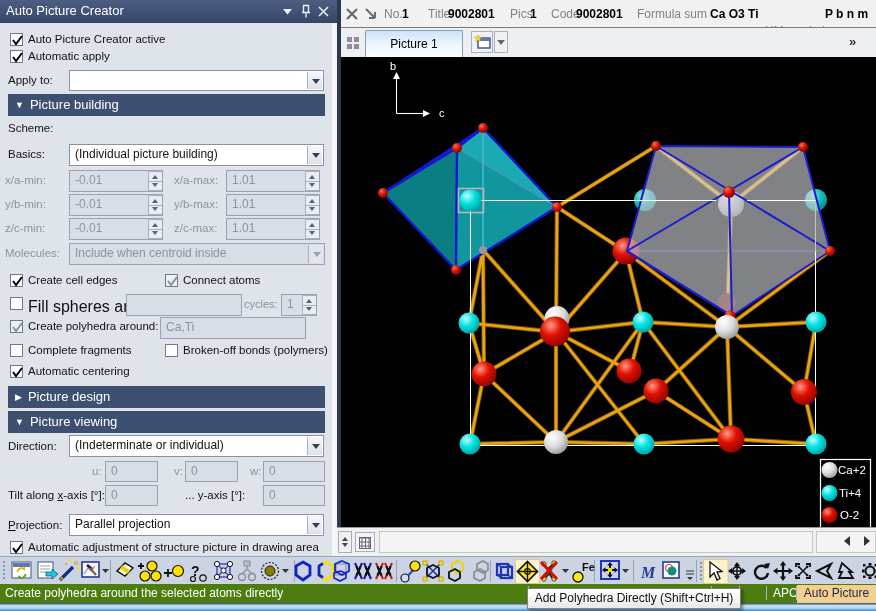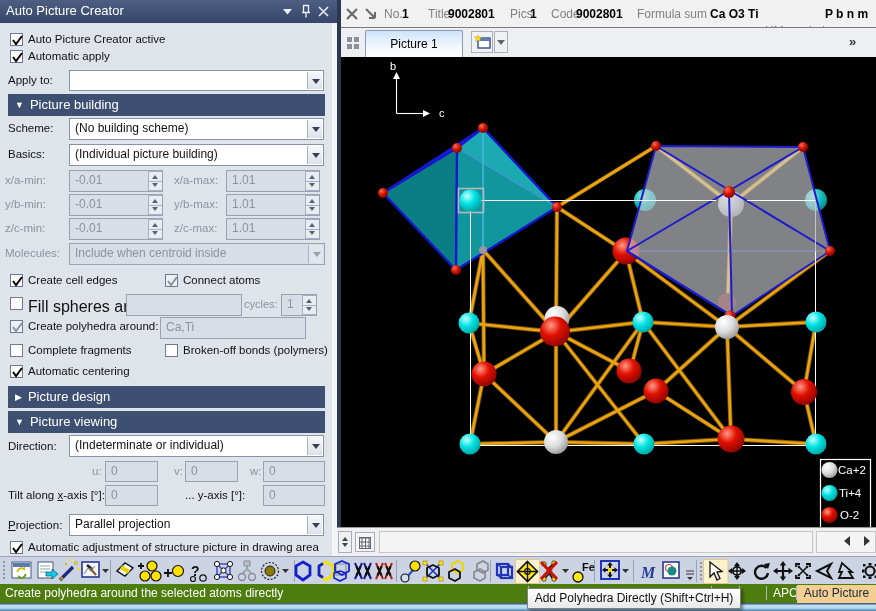--- a/index.html
+++ b/index.html
@@ -69,24 +69,20 @@
           <path d="M2 6l3 4 6-8" stroke="#000" stroke-width="2" fill="none"></path>
         </svg>
       </div>
  <div class="lbl" style="left:28px;top:27px">Automatic apply</div>
  <div class="lbl" style="left:8px;top:51px">Apply to:</div>
  <div class="combo" style="left:69px;top:47px;width:255px;height:21px">
         <div class="carrow"></div>
       </div>
  <div class="hdr" style="top:71px"><span class="tri">▼</span>Picture building</div>
  <div class="lbl" style="left:8px;top:99px">Scheme:</div>
- <div class="combo" style="left:69px;top:95px;width:255px;height:22px">
-        <div class="txt">(No building scheme)</div>
-        <div class="carrow"></div>
-      </div>
  <div class="lbl" style="left:8px;top:125px">Basics:</div>
  <div class="combo" style="left:69px;top:121px;width:255px;height:22px">
         <div class="txt">(Individual picture building)</div>
         <div class="carrow"></div>
       </div>
  <div class="glbl" style="left:5px;top:151px">x/a-min:</div>
  <div class="dinput" style="left:69px;top:147px;width:94px;height:22px">-0.01<div class="spin" style="right:0;top:0;height:20px">
           <i></i>
         </div></div>
  <div class="glbl" style="left:174px;top:151px">x/a-max:</div>

